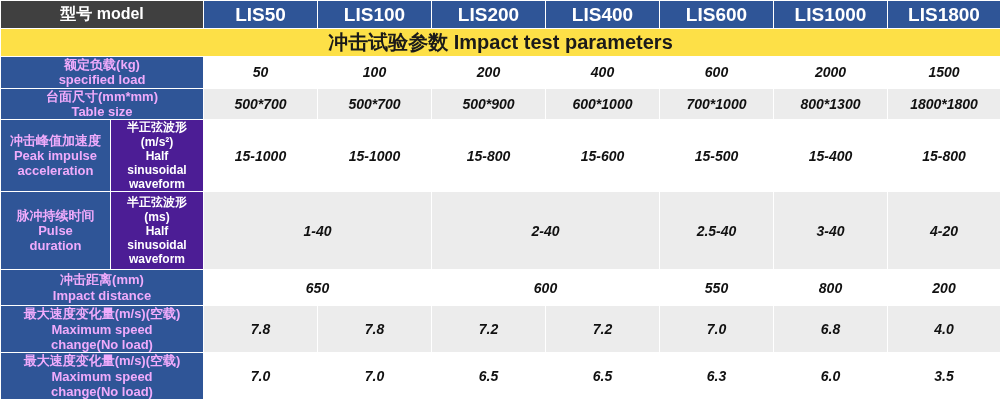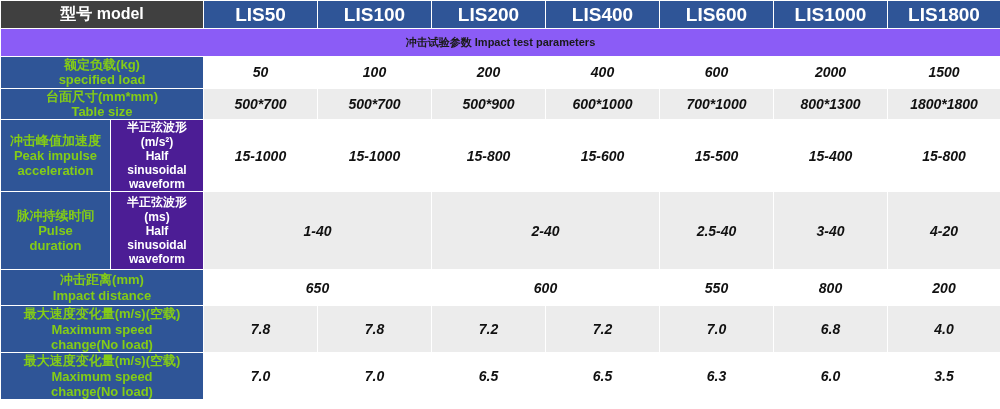--- a/index.html
+++ b/index.html
@@ -34,31 +34,31 @@
     border: 1px solid #ffffff;
   }
   .hdr-label {
     background: #404040;
     color: #ffffff;
     font-weight: bold;
     font-size: 16px;
   }
   
   .band {
-    background: #8b5cf6;
+    background: #fde047;
     color: #1a1a1a;
     font-weight: bold;
-    font-size: 11px;
+    font-size: 20px;
     height: 27px;
     border: 1px solid #c8c8c8;
   }
   
   .rowlabel {
     background: #2f5597;
-    color: #84cc16;
+    color: #f0abfc;
     font-weight: bold;
     font-size: 13px;
     line-height: 1.18;
     padding: 3px 2px;
   }
   .sublabel {
     background: #4c1d95;
     color: #ffffff;
     font-weight: bold;
     font-size: 12px;

